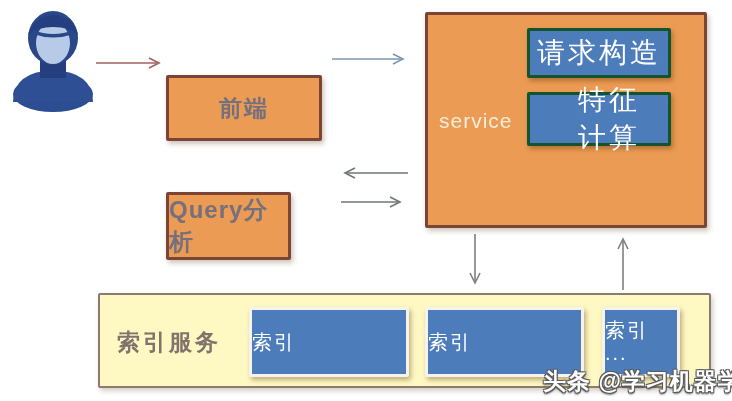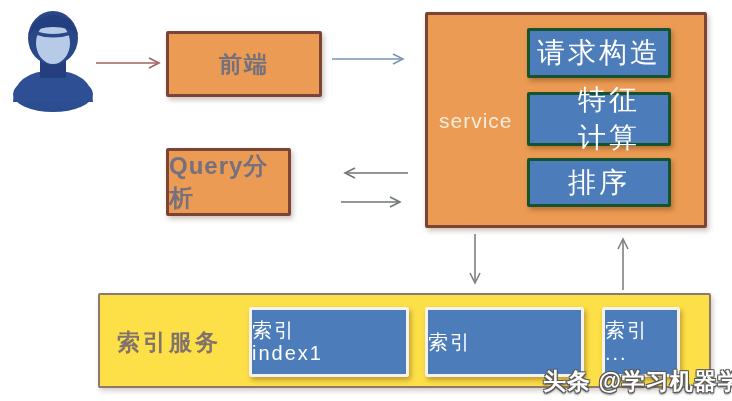--- a/index.html
+++ b/index.html
@@ -12,20 +12,21 @@
   }
   
   .obox{
     position:absolute;
     background:#eb9b53;
     border:3px solid #7c4434;
     border-radius:2px;
     box-shadow:2px 3px 5px rgba(90,60,30,0.30);
     display:flex;align-items:center;justify-content:center;
     box-sizing:border-box;
+    margin-top:44px;
   }
   .obox-label{
     color:#74707e;
     font-weight:bold;
     letter-spacing:2px;
   }
   #frontend-box{left:166px;top:31px;width:156px;height:66px;}
   #frontend-box .obox-label{font-size:23px;}
   #query-box{left:166px;top:148px;width:125px;height:68px;}
   #query-box .obox-label{font-size:24px;letter-spacing:1px;}
@@ -57,21 +58,21 @@
     box-sizing:border-box;
   }
   #module-0{top:13px;height:50px;}
   #module-1{top:77px;height:54px;padding-left:48px;}
   #module-2{top:143px;height:49px;}
 
   
   #index-box{
     position:absolute;
     left:98px;top:293px;width:613px;height:95px;
-    background:#fde047;
+    background:#fef9c3;
     border:2px solid #8d7a6e;
     border-radius:2px;
     box-shadow:2px 3px 5px rgba(90,60,30,0.25);
     box-sizing:border-box;
   }
   #index-label{
     position:absolute;left:17px;top:32px;
     color:#82726c;font-weight:bold;font-size:23px;letter-spacing:3px;
   }
   .index-node{
@@ -140,23 +141,20 @@
   </svg>
 
   <div id="service-box">
     <span id="service-label">service</span>
     <div class="module" id="module-0">
       <span>请求构造</span>
     </div>
     <div class="module" id="module-1">
       <span>特征计算</span>
     </div>
-    <div class="module" id="module-2">
-      <span>排序</span>
-    </div>
   </div>
 
   <div class="obox" id="query-box">
     <span class="obox-label">Query分析</span>
   </div>
 
   <svg class="arrow" style="left:341px;top:166px;" width="68" height="14">
     <line x1="6" y1="7" x2="67" y2="7" stroke="#717577" stroke-width="1.6"></line>
     <path d="M14,2 L4,7 L14,12" fill="none" stroke="#717577" stroke-width="1.6"></path>
   </svg>
@@ -173,21 +171,20 @@
 
   <svg class="arrow" style="left:616px;top:233px;" width="14" height="58">
     <line x1="7" y1="8" x2="7" y2="57" stroke="#7d8083" stroke-width="1.6"></line>
     <path d="M2,16 L7,6 L12,16" fill="none" stroke="#7d8083" stroke-width="1.6"></path>
   </svg>
 
   <div id="index-box">
     <span id="index-label">索引服务</span>
     <div class="index-node" id="index-node-0">
       <span>索引</span>
-      <span>index1</span>
     </div>
     <div class="index-node" id="index-node-1">
       <span>索引</span>
     </div>
     <div class="index-node" id="index-node-2">
       <span>索引</span>
       <span>...</span>
     </div>
   </div>
 

